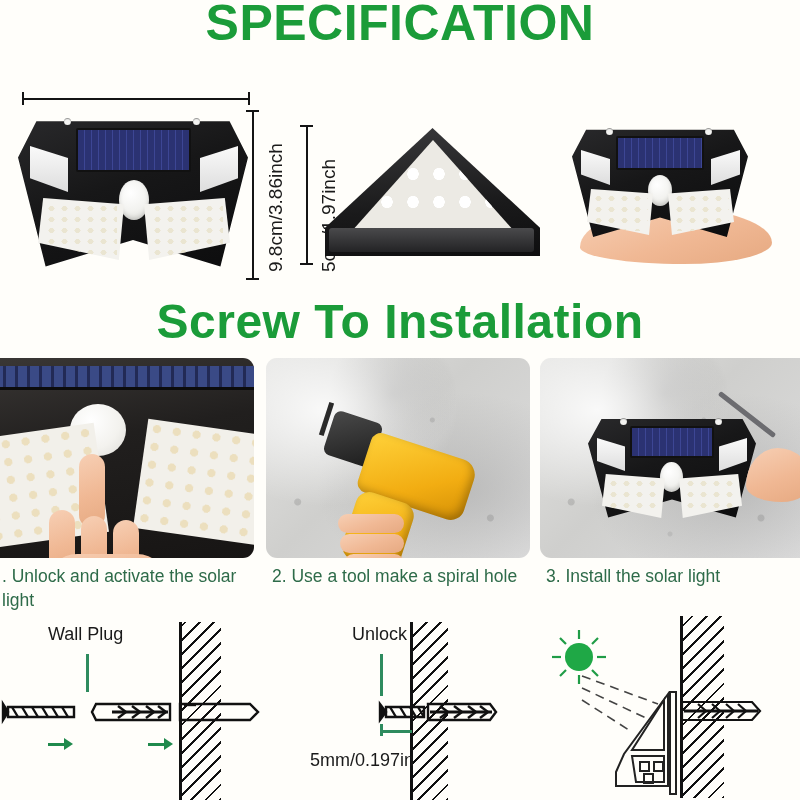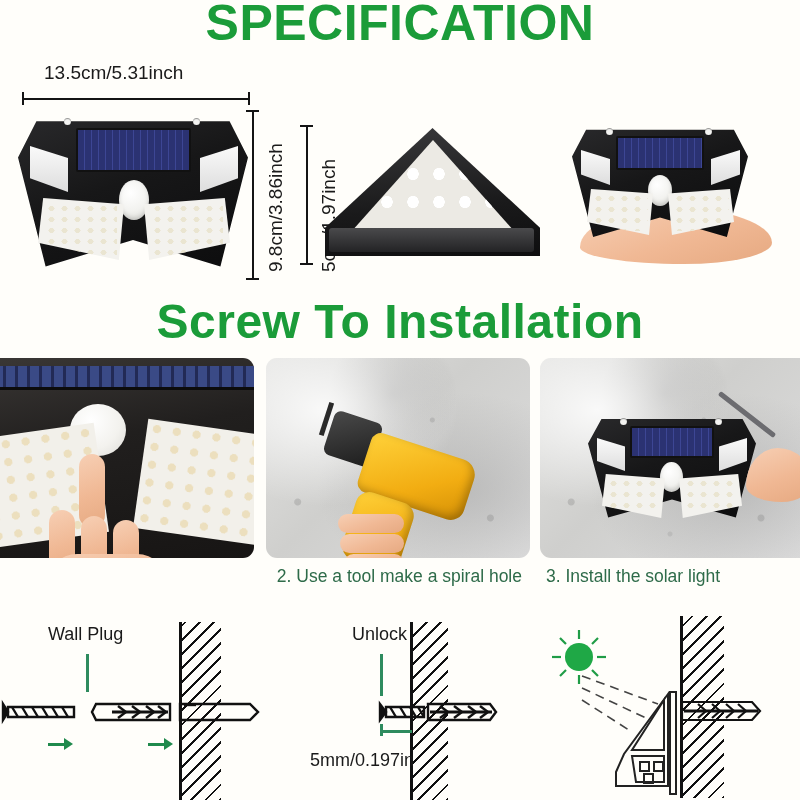--- a/index.html
+++ b/index.html
@@ -186,21 +186,20 @@
 
   svg { display:block; overflow:visible; }
 </style>
 </head>
 <body>
 
 <div class="page">
 
   <div class="heading" id="title-spec">SPECIFICATION</div>
 
-  <div class="dim" style="left:44px; top:62px;">13.5cm/5.31inch</div>
   <div class="rule h" style="left:22px; top:98px; width:228px;"></div>
   <div class="cap v" style="left:22px; top:92px;"></div>
   <div class="cap v" style="left:248px; top:92px;"></div>
 
   <div class="dim vert" style="left:265px; top:272px;">9.8cm/3.86inch</div>
   <div class="rule v" style="left:252px; top:110px; height:170px;"></div>
   <div class="cap h" style="left:246px; top:110px;"></div>
   <div class="cap h" style="left:246px; top:278px;"></div>
 
   <div class="dim vert" style="left:318px; top:272px;">5cm/1.97inch</div>
@@ -289,21 +288,22 @@
       <div class="side-panel" style="left:131px; top:28px; width:28px; height:33px; clip-path:polygon(0 26%,100% 0,100% 70%,0 100%);"></div>
       <div class="pir" style="left:72px; top:52px; width:23px; height:30px;"></div>
       <div class="led-panel" style="left:14px; top:64px; width:63px; height:44px; clip-path:polygon(6% 0,100% 10%,94% 100%,0 72%);"></div>
       <div class="led-panel" style="left:91px; top:64px; width:63px; height:44px; clip-path:polygon(0 10%,94% 0,100% 72%,6% 100%);"></div>
     </div>
     <div style="position:absolute; left:172px; top:54px; width:70px; height:5px; background:#6c6c70;
                 transform:rotate(38deg); border-radius:2px;"></div>
     <div class="hand" style="left:206px; top:90px; width:66px; height:54px;"></div>
   </div>
 
-  <div class="caption" style="left:272px; top:565px; width:250px;text-align:right;">2. Use a tool make a spiral hole</div>
+  <div class="caption" style="left:2px; top:565px; width:250px;">. Unlock and activate the solar light</div>
+  <div class="caption" style="left:272px; top:565px; width:250px;">2. Use a tool make a spiral hole</div>
   <div class="caption" style="left:546px; top:565px; width:250px;">3. Install the solar light</div>
 
   <div style="position:absolute; left:0; top:612px; width:300px; height:188px;">
     <div class="lbl" style="left:48px; top:12px;">Wall Plug</div>
     <div class="leader" style="left:86px; top:42px; height:38px;"></div>
 
     <svg style="position:absolute; left:0; top:82px;" width="300" height="40">
       <g fill="none" stroke="#111" stroke-width="2.4">
         <path d="M8 18 L3 10 L3 26 Z" fill="#111"></path>
         <path d="M8 13 L74 13 L74 23 L8 23 Z"></path>

